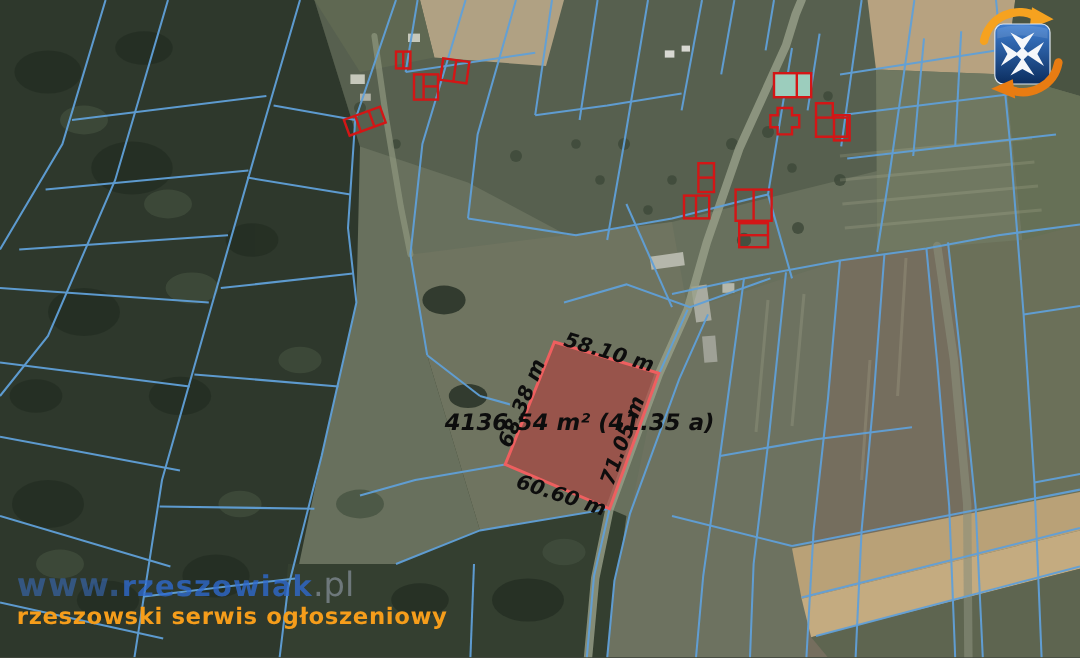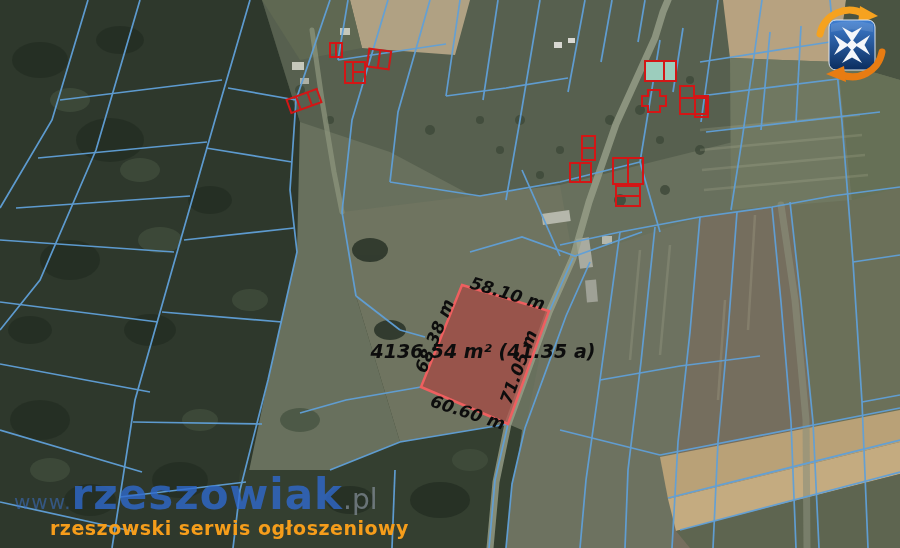--- a/index.html
+++ b/index.html
@@ -12,24 +12,24 @@
   .meas{
     font-family:"DejaVu Sans","Liberation Sans",sans-serif;
     font-weight:bold;font-style:italic;
     fill:var(--label-black,#0d0d0d);
   }
   .wm{
     position:absolute;left:14px;top:474px;line-height:1;
     white-space:nowrap;user-select:none;
   }
   .wm-line1{display:flex;align-items:baseline;}
-  .wm-www{font-size:20px;font-weight:normal;color:var(--wm-www-blue,#3a70c8);opacity:.55;letter-spacing:1px;}
-  .wm-domain{font-size:42px;font-weight:bold;color:var(--wm-blue,#2f6ad0);opacity:.78;letter-spacing:1px;}
+  .wm-www{font-size:27px;font-weight:bold;color:var(--wm-www-blue,#3a70c8);opacity:.55;letter-spacing:1px;}
+  .wm-domain{font-size:24px;font-weight:bold;color:var(--wm-blue,#2f6ad0);opacity:.78;letter-spacing:1px;}
   .wm-tld{font-size:28px;font-weight:normal;color:var(--wm-gray,#8d97a3);opacity:.65;}
-  .wm-tagline{margin-top:3px;font-size:19px;font-weight:bold;color:var(--wm-orange,#f59d1b);letter-spacing:.5px;margin-left:36px;}
+  .wm-tagline{margin-top:3px;font-size:19px;font-weight:bold;color:var(--wm-orange,#f59d1b);letter-spacing:.5px;}
   .logo{position:absolute;right:8px;top:2px;}
 </style>
 </head>
 <body>
 
 <div class="viewport">
 
   <svg class="map-svg" width="900" height="548" viewBox="0 0 900 548">
 
     <g>

